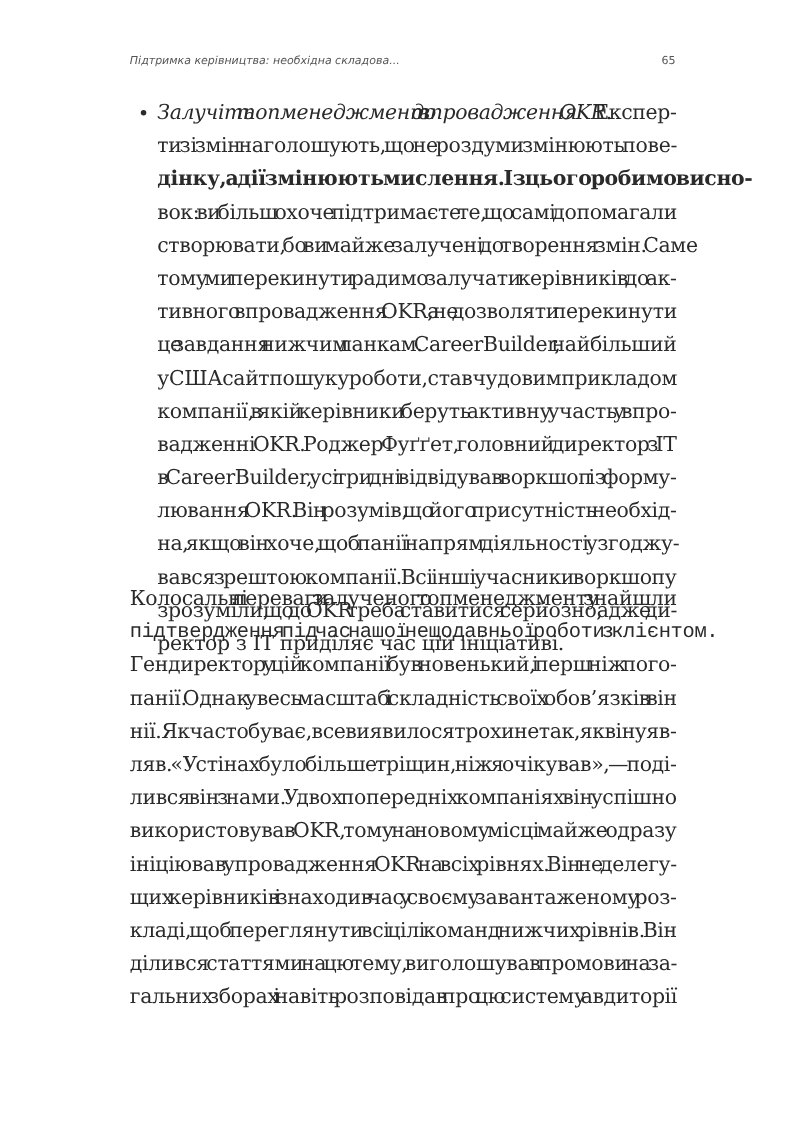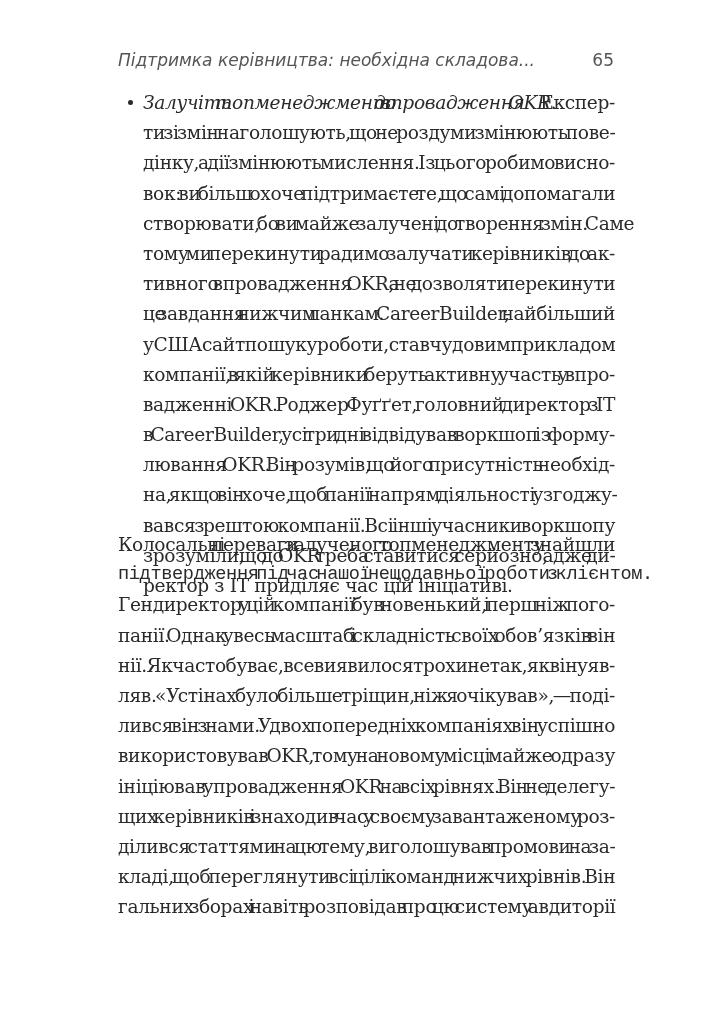--- a/index.html
+++ b/index.html
@@ -6,21 +6,21 @@
   body {
     width: 724px; height: 1024px; background: #ffffff;
     position: relative; overflow: hidden;
     font-family: "DejaVu Serif", "Liberation Serif", serif;
     color: #2a2a2a;
   }
   .page { position: absolute; left: 0; top: 0; width: 724px; height: 1024px; }
   .running-head {
     position: absolute; left: 118px; top: 50px; width: 496px;
     font-family: "DejaVu Sans", "Liberation Sans", sans-serif;
-    font-style: italic; font-size: 17px; color: #555;
+    font-style: italic; font-size: 10px; color: #555;
     display: flex; justify-content: space-between; align-items: center;
   }
   .running-head .num { font-style: normal; }
   .block { position: absolute; }
   .bullet-block { left: 143px; top: 88px; width: 472px; }
   .para-block { left: 118px; top: 530px; width: 497px; }
   .line {
     height: 30.2px; line-height: 30.2px;
     font-size: 18.6px; white-space: nowrap;
     text-align: justify; text-align-last: justify;
@@ -41,21 +41,21 @@
   <div class="running-head">
     <span>Підтримка керівництва: необхідна складова...</span>
     <span class="num">65</span>
   </div>
 
   <div class="bullet-dot"></div>
 
   <div class="block bullet-block">
     <div class="line" style="word-spacing: -21.6px;"><span class="ital">Залучіть топменеджмент до впровадження OKR</span><span>. Експер-</span></div>
     <div class="line" style="word-spacing: -7.25px;">ти зі змін наголошують, що не роздуми змінюють пове-</div>
-    <div class="line" style="word-spacing: -6.875px;">дінку, а дії змінюють мислення. Із цього робимо висно-</div>
+    <div class="line" style="word-spacing: -6.875px; font-weight: bold;">дінку, а дії змінюють мислення. Із цього робимо висно-</div>
     <div class="line" style="word-spacing: -8.375px;">вок: ви більш охоче підтримаєте те, що самі допомагали</div>
     <div class="line" style="word-spacing: -8.5px;">створювати, бо ви майже залучені до творення змін. Саме</div>
     <div class="line" style="word-spacing: -9.71429px;">тому ми перекинути радимо залучати керівників до ак-</div>
     <div class="line" style="word-spacing: -11.1667px;">тивного впровадження OKR, а не дозволяти перекинути</div>
     <div class="line" style="word-spacing: -13.6px;">це завдання нижчим ланкам. CareerBuilder, найбільший</div>
     <div class="line" style="word-spacing: -5.57143px;">у США сайт пошуку роботи, став чудовим прикладом</div>
     <div class="line" style="word-spacing: -9px;">компанії, в якій керівники беруть активну участь у впро-</div>
     <div class="line" style="word-spacing: -7.71429px;">вадженні OKR. Роджер Фуґґет, головний директор з ІТ</div>
     <div class="line" style="word-spacing: -8.25px;">в CareerBuilder, усі три дні відвідував воркшоп із форму-</div>
     <div class="line" style="word-spacing: -9.85714px;">лювання OKR. Він розумів, що його присутність необхід-</div>
@@ -69,18 +69,18 @@
     <div class="line" style="word-spacing: -19.5px;">Колосальні переваги залученого топменеджменту знайшли</div>
     <div class="line" style="word-spacing: -13.1429px; font-family: Liberation Mono, monospace;">підтвердження під час нашої нещодавньої роботи з клієнтом.</div>
     <div class="line" style="word-spacing: -8.55556px;">Гендиректор у цій компанії був новенький, і перш ніж пого-</div>
     <div class="line" style="word-spacing: -9px;">панії. Однак увесь масштаб і складність своїх обов’язків він</div>
     <div class="line" style="word-spacing: -5.81818px;">нії. Як часто буває, все виявилося трохи не так, як він уяв-</div>
     <div class="line" style="word-spacing: -7px;">ляв. «У стінах було більше тріщин, ніж я очікував», — поді-</div>
     <div class="line" style="word-spacing: -7.33333px;">лився він з нами. У двох попередніх компаніях він успішно</div>
     <div class="line" style="word-spacing: -7.57143px;">використовував OKR, тому на новому місці майже одразу</div>
     <div class="line" style="word-spacing: -8.125px;">ініціював упровадження OKR на всіх рівнях. Він не делегу-</div>
     <div class="line" style="word-spacing: -9.5px;">щих керівників і знаходив час у своєму завантаженому роз-</div>
+    <div class="line" style="word-spacing: -7.5px;">кладі, щоб переглянути всі цілі команд нижчих рівнів. Він</div>
     <div class="line" style="word-spacing: -7.75px;">ділився статтями на цю тему, виголошував промови на за-</div>
-    <div class="line" style="word-spacing: -7.5px;">кладі, щоб переглянути всі цілі команд нижчих рівнів. Він</div>
     <div class="line" style="word-spacing: -10px;">гальних зборах і навіть розповідав про цю систему авдиторії</div>
   </div>
 
 </div>
 
 </body></html>

